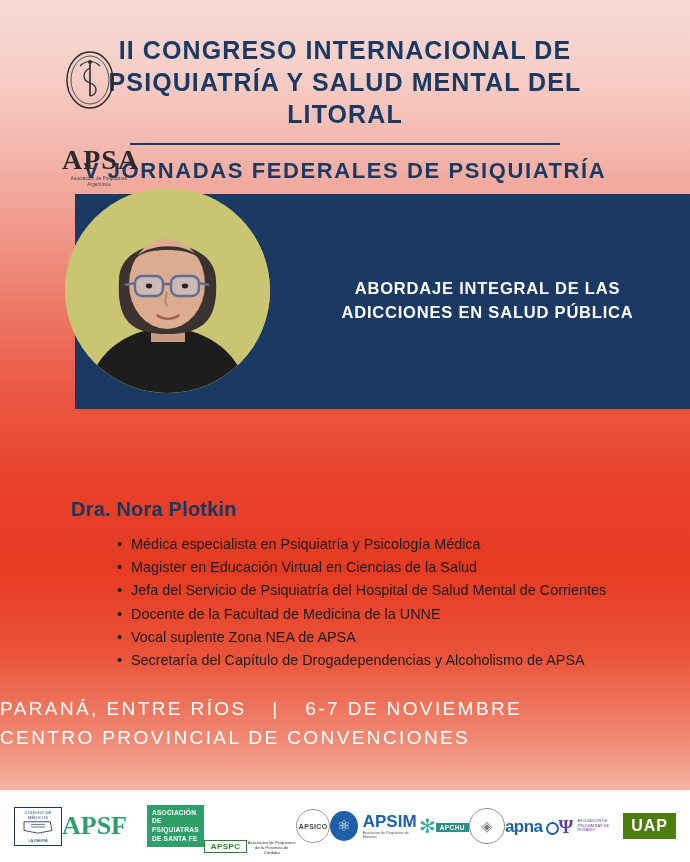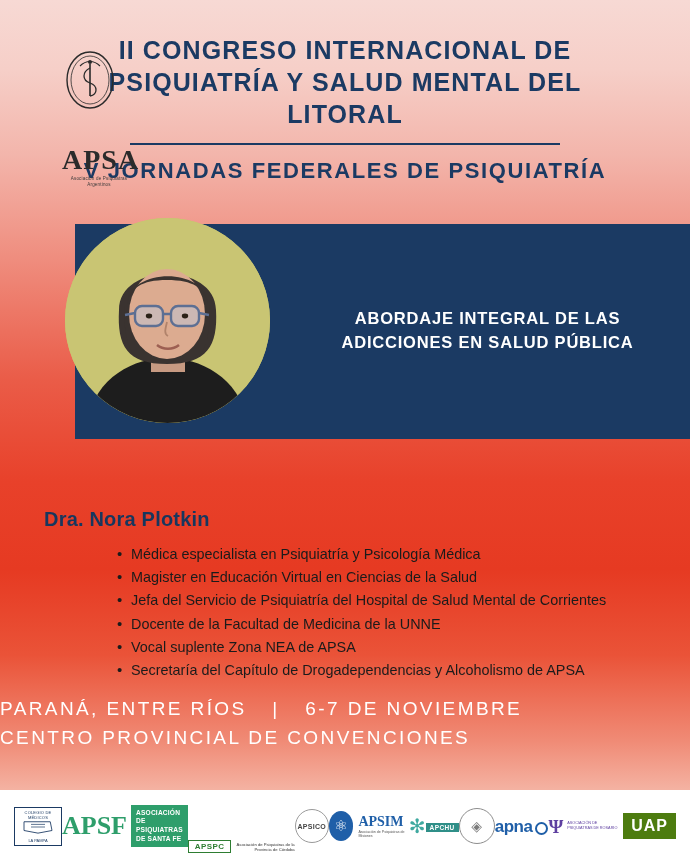--- a/index.html
+++ b/index.html
@@ -81,21 +81,21 @@
     font-size: 4.5px;
     color: #3a3a3a;
     letter-spacing: 0.2px;
     margin-top: 2px;
     line-height: 1.25;
   }
 
   
   .banner {
     position: relative;
-    margin-top: 38px;
+    margin-top: 8px;
     height: 272px;
     text-decoration: underline;
   }
   .banner-bg {
     position: absolute;
     left: 75px; top: 0;
     width: 615px; height: 215px;
     background: #1b3a63;
   }
   .talk-title {
@@ -119,22 +119,22 @@
     left: 65px; top: -6px;
     width: 205px; height: 205px;
     border-radius: 50%;
     overflow: hidden;
     background: #c8c46a;
   }
   .photo svg { display: block; }
 
   
   .speaker {
-    margin-top: 12px;
-    padding-left: 44px;
+    margin-top: 32px;
+    padding-left: 71px;
   }
   .speaker-name {
     color: #17375e;
     font-size: 20px;
     font-weight: bold;
     letter-spacing: 0.2px;
   }
   .credentials {
     margin-top: 12px;
     padding-left: 90px;
@@ -196,32 +196,32 @@
 
   .sp-lapampa { width: 52px; }
   .sp-lapampa .box {
     border: 1.2px solid #1b3a63;
     padding: 2px 3px;
     text-align: center;
   }
   .sp-lapampa .t { font-size: 4px; color: #1b3a63; letter-spacing: .2px; }
   .sp-lapampa .m { font-size: 4px; color: #1b3a63; }
 
-  .sp-apsf { display: flex; align-items: center; gap: 4px; }
+  .sp-apsf { display: flex; align-items: center; gap: 20px; }
   .sp-apsf .mark {
     font-family: "Liberation Serif", serif;
     font-size: 26px; font-weight: bold; color: #2e9e6b; line-height: 1;
   }
   .sp-apsf .bar {
     background: #2e9e6b; color: #fff;
     font-size: 6.6px; font-weight: bold; line-height: 1.3;
     padding: 4px 5px; letter-spacing: .2px;
   }
 
-  .sp-apspc { text-align: right; margin-top: 40px; }
+  .sp-apspc { text-align: center; margin-top: 40px; }
   .sp-apspc .top {
     border: 1.2px solid #2e7d32; color: #2e7d32;
     font-size: 8px; font-weight: bold; padding: 1px 6px; letter-spacing: .4px;
   }
   .sp-apspc .bot { font-size: 4.2px; color: #333; margin-top: 2px; }
 
   .sp-apsico { text-align: center; }
   .sp-apsico .ring {
     width: 34px; height: 34px; border-radius: 50%;
     border: 1.6px solid #9a9a9a; margin: 0 auto;
@@ -229,21 +229,21 @@
     font-size: 7px; font-weight: bold; color: #444; letter-spacing: .3px;
   }
 
   .sp-apsim { display: flex; align-items: center; gap: 5px; }
   .sp-apsim .globe {
     width: 30px; height: 30px; border-radius: 50%;
     background: #1f5fa8; color: #fff;
     display: flex; align-items: center; justify-content: center;
     font-size: 15px;
   }
-  .sp-apsim .txt .n { font-size: 14px; font-weight: bold; color: #1f5fa8; line-height: 1; font-family: Liberation Serif, serif; }
+  .sp-apsim .txt .n { font-size: 17px; font-weight: bold; color: #1f5fa8; line-height: 1; }
   .sp-apsim .txt .s { font-size: 3.6px; color: #555; margin-top: 1px; }
 
   .sp-apchu { text-align: center; }
   .sp-apchu .leaf {
     font-size: 20px; color: #3fa9a0; line-height: 1;
   }
   .sp-apchu .nm {
     background: #2f8f88; color: #fff; font-size: 6.5px; font-weight: bold;
     padding: 1px 4px; letter-spacing: .4px; margin-top: 2px; display: inline-block;
   }

